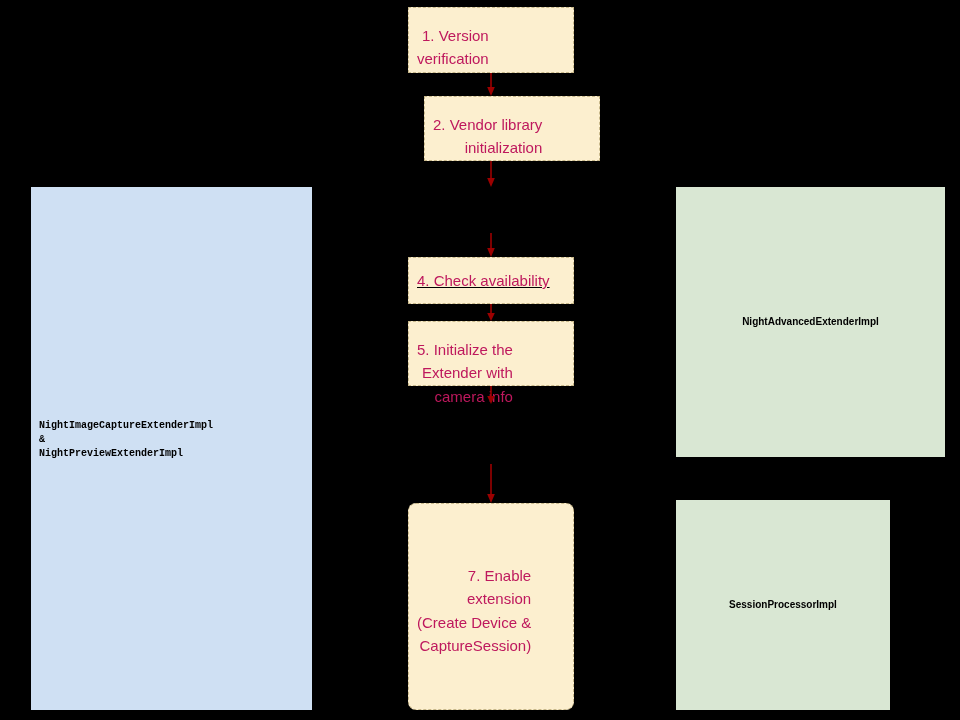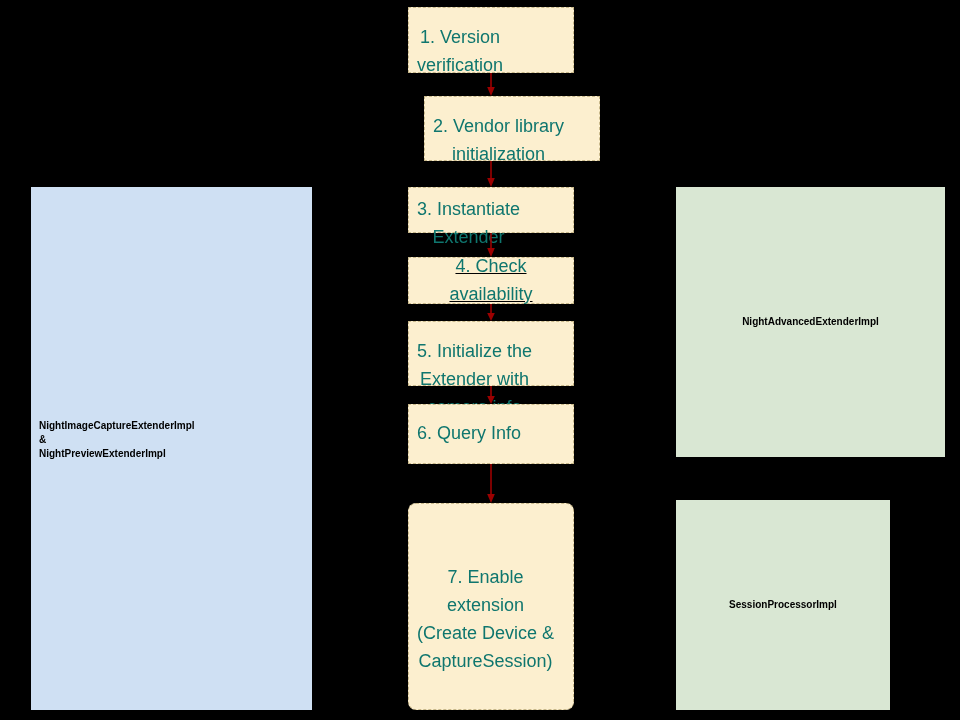--- a/index.html
+++ b/index.html
@@ -52,38 +52,38 @@
     display: flex;
     align-items: center;
     justify-content: flex-start;
     padding: 0 8px;
   }
   .step-box.top-align {
     align-items: flex-start;
     padding-top: 16px;
   }
   .step-label {
-    font-size: 18px;
-    color: #0f766e;
+    font-size: 15px;
+    color: #be185d;
     line-height: 1.55;
     white-space: pre-line;
-    text-align: center;
+    text-align: right;
   }
   .arrow {
     position: absolute;
     width: 14px;
   }
   .arrow svg { display: block; overflow: visible; }
 </style>
 </head>
 <body>
 
 <div id="canvas">
 
-  <div class="group-box blue" style="left:31px; top:187px; width:281px; height:523px; padding-top:232px;">
+  <div class="group-box blue" style="left:31px; top:187px; width:281px; height:523px; padding-top:232px;font-family:Liberation Mono, monospace;">
     <div class="group-label">NightImageCaptureExtenderImpl
 &amp;
 NightPreviewExtenderImpl</div>
   </div>
 
   <div class="group-box green" style="left:676px; top:187px; width:269px; height:270px;">
     <div class="group-label">NightAdvancedExtenderImpl</div>
   </div>
 
   <div class="group-box green" style="left:676px; top:500px; width:214px; height:210px;">
@@ -93,38 +93,31 @@
   <div class="step-box top-align" style="left:408px; top:7px; width:166px; height:66px;">
     <div class="step-label">1. Version
 verification</div>
   </div>
 
   <div class="step-box top-align" style="left:424px; top:96px; width:176px; height:65px;">
     <div class="step-label">2. Vendor library
 initialization</div>
   </div>
 
-  <div class="step-box top-align" style="left:408px; top:187px; width:166px; height:46px; padding-top:8px;">
-    <div class="step-label">3. Instantiate
-Extender</div>
-  </div>
 
   <div class="step-box" style="left:408px; top:257px; width:166px; height:47px;text-decoration:underline;">
     <div class="step-label">4. Check availability</div>
   </div>
 
   <div class="step-box top-align" style="left:408px; top:321px; width:166px; height:65px; ">
     <div class="step-label">5. Initialize the
 Extender with
 camera info</div>
   </div>
 
-  <div class="step-box" style="left:408px; top:404px; width:166px; height:60px;">
-    <div class="step-label">6. Query Info</div>
-  </div>
 
   <div class="step-box top-align" style="left:408px; top:503px; width:166px; height:207px; padding-top:60px;border-radius:8px;">
     <div class="step-label">7. Enable
 extension
 (Create Device &amp;
 CaptureSession)</div>
   </div>
 
   <div class="arrow" style="left:484px; top:73px; height:23px;">
     <svg width="14" height="23" viewBox="0 0 14 23">

